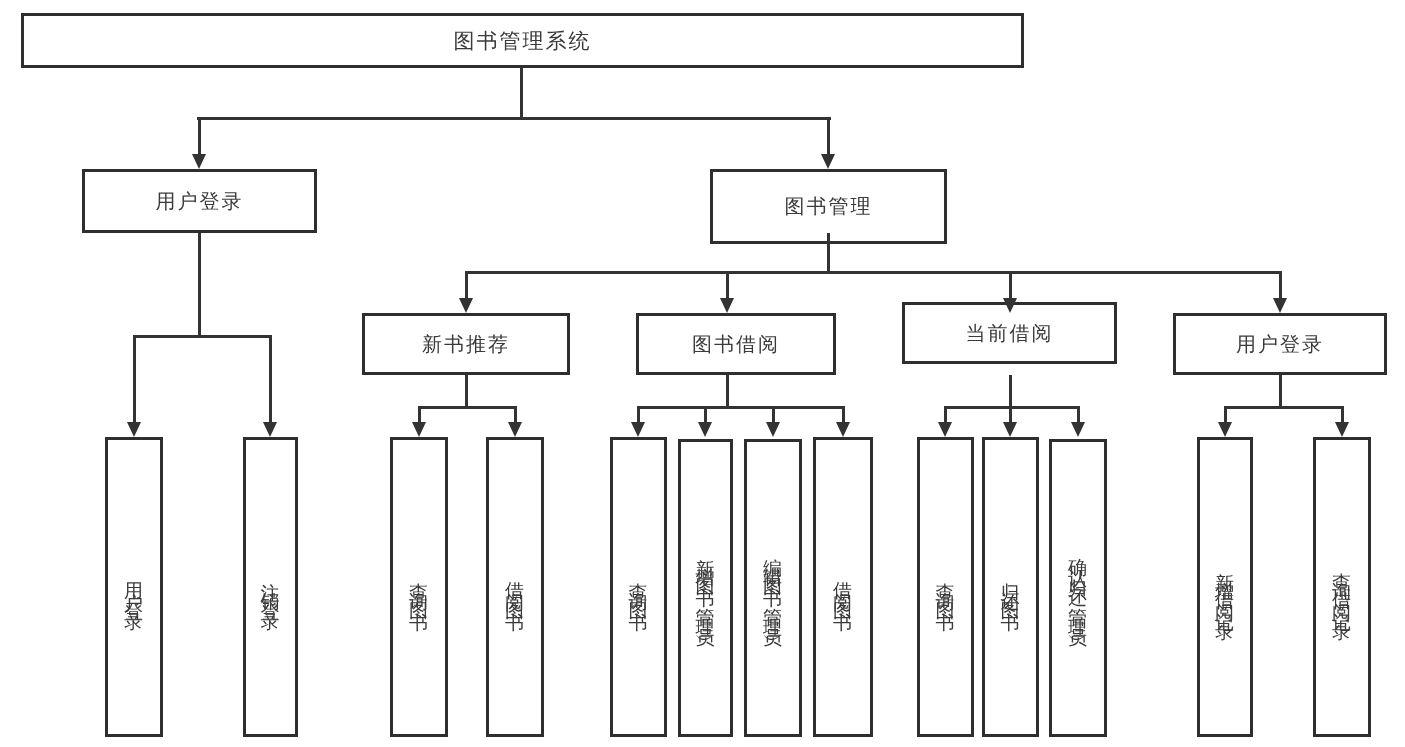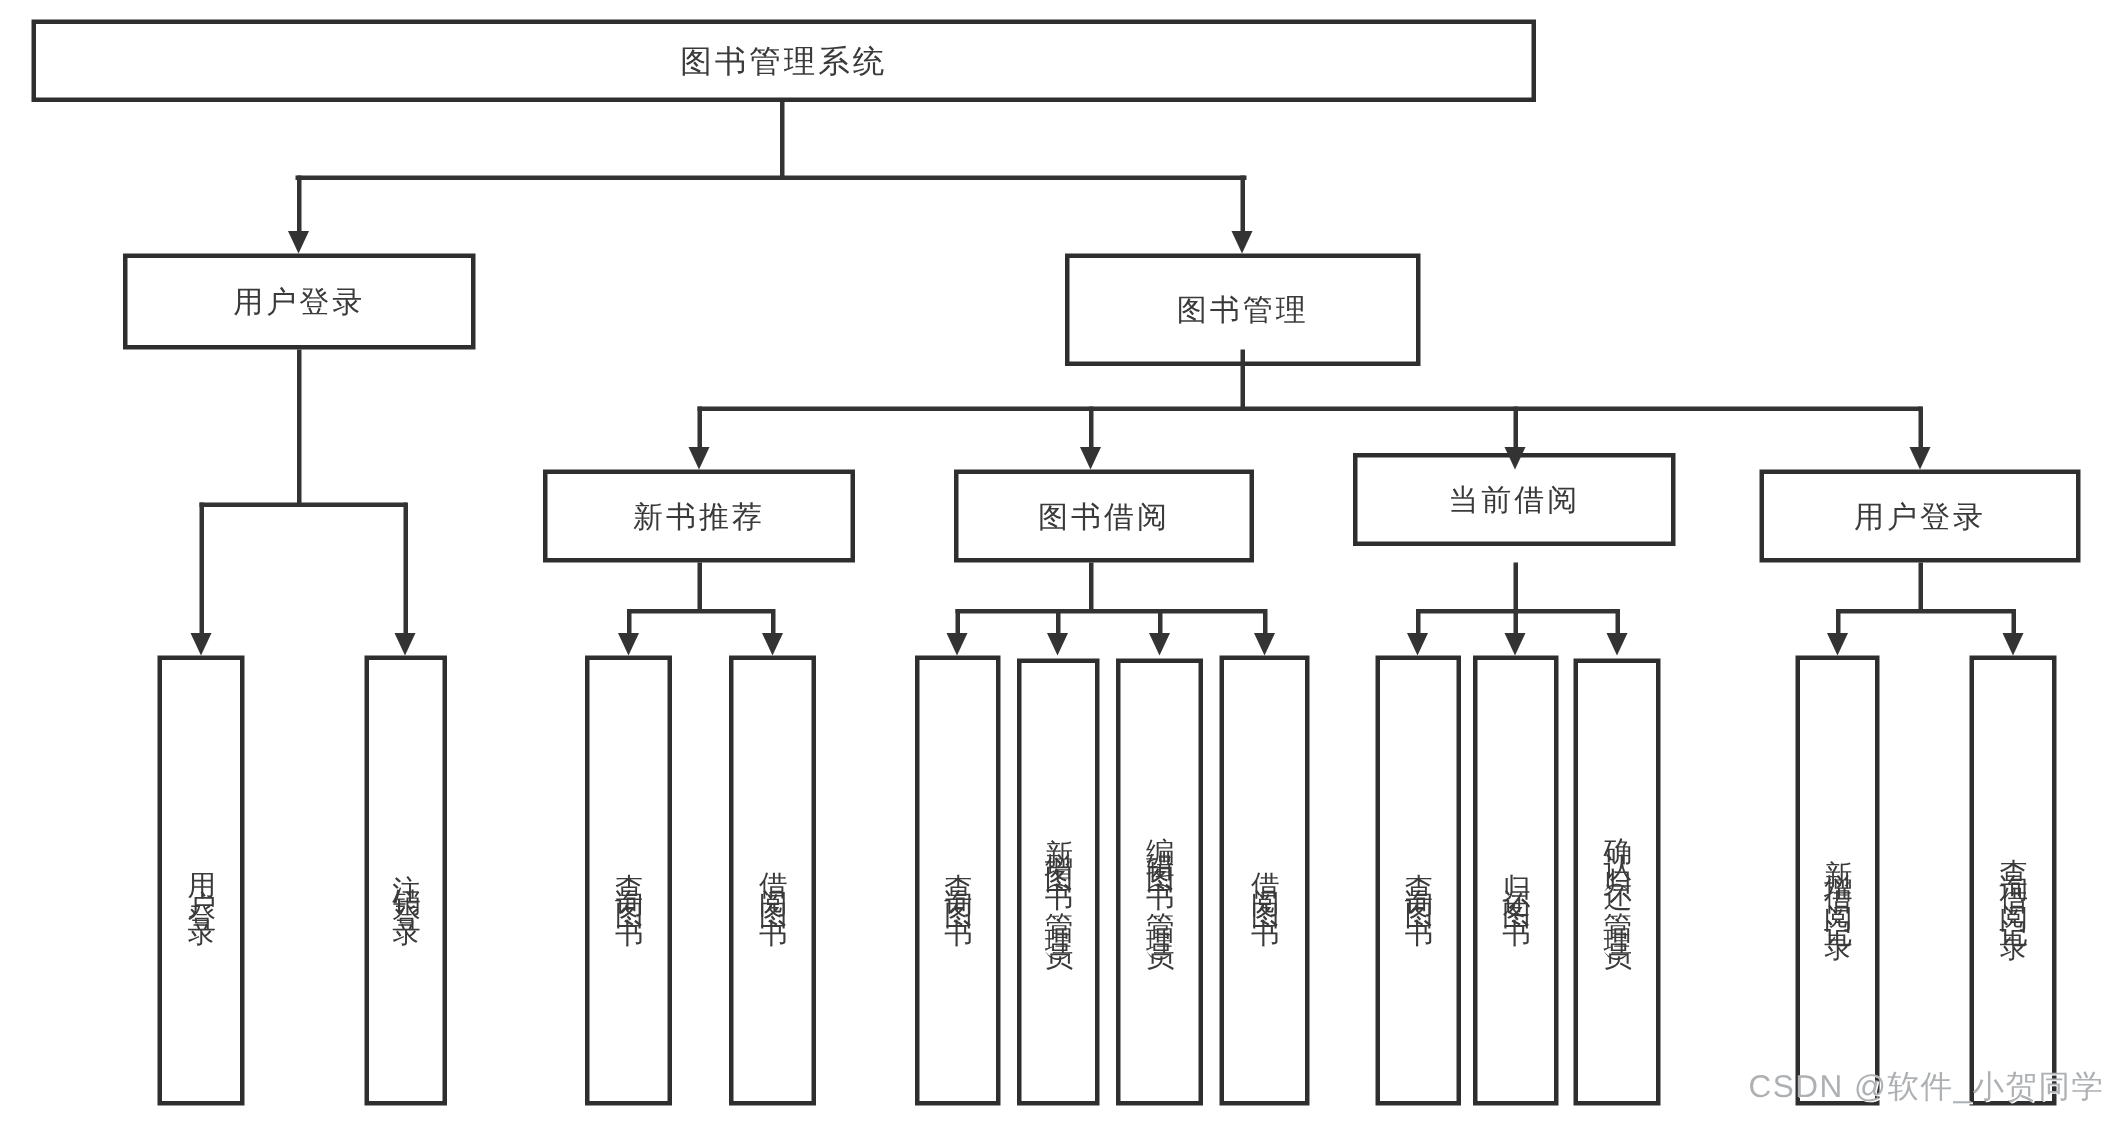--- a/index.html
+++ b/index.html
@@ -155,15 +155,14 @@
   <div class="vline" style="left:1077px;top:406px;height:16px"></div>
   <div class="arrow" style="left:1071px;top:422px"></div>
 
   <div class="vline" style="left:1279px;top:375px;height:32px"></div>
   <div class="hline" style="left:1224px;top:406px;width:119px"></div>
   <div class="vline" style="left:1224px;top:406px;height:16px"></div>
   <div class="arrow" style="left:1218px;top:422px"></div>
   <div class="vline" style="left:1341px;top:406px;height:16px"></div>
   <div class="arrow" style="left:1335px;top:422px"></div>
 
-  <div class="watermark">CSDN @软件_小贺同学</div>
 
 </div>
 
 </body></html>

